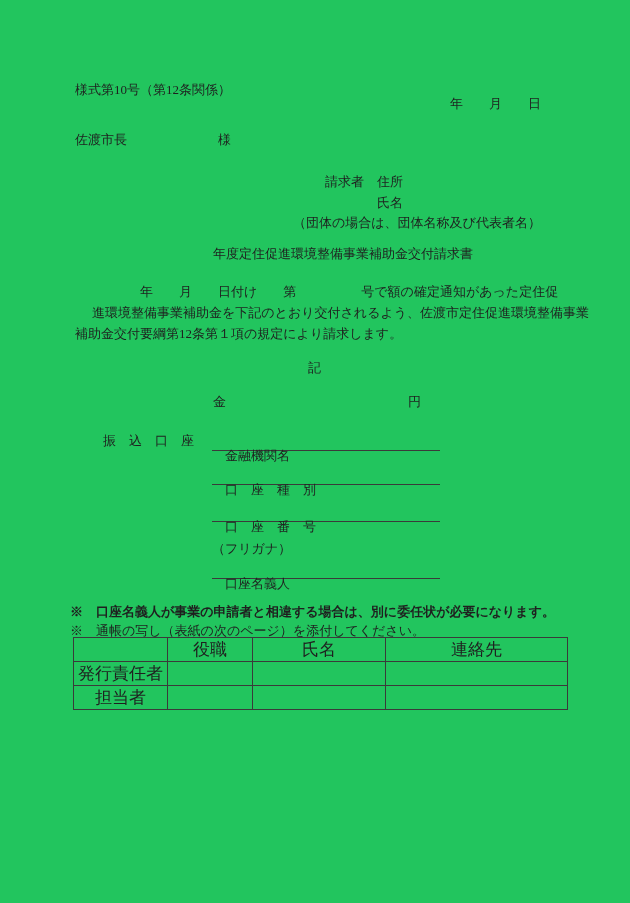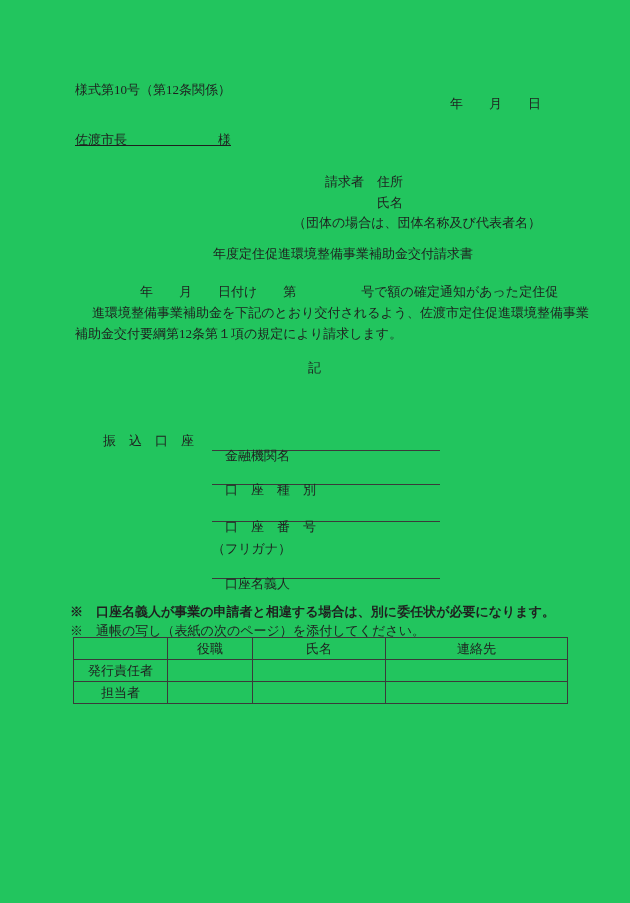--- a/index.html
+++ b/index.html
@@ -30,54 +30,55 @@
     border-bottom: 1px solid #3a3a3a;
     white-space: pre;
     line-height: 15px;
   }
   table.contact {
     position: absolute;
     left: 73px;
     top: 637px;
     border-collapse: collapse;
     table-layout: fixed;
-    font-size: 13px;
+    font-size: 17px;
     color: #1f1f1f;
   }
   table.contact td {
     border: 1px solid #3a3a3a;
     height: 21px;
     padding: 0 2px;
     text-align: center;
     vertical-align: middle;
     overflow: hidden;
     white-space: nowrap;
   }
 </style>
 </head>
 <body>
 
 <div class="page">
 
   <div class="abs" style="left:75px; top:82px;">様式第10号（第12条関係）</div>
   <div class="abs" style="left:450px; top:96px;">年　　月　　日</div>
-  <div class="abs" style="left:75px; top:132px;text-decoration:underline;">佐渡市長　　　　　　　様</div>
+  <div class="abs" style="left:75px; top:132px;">佐渡市長　　　　　　　様</div>
 
   <div class="abs" style="left:325px; top:174px;">請求者　住所</div>
   <div class="abs" style="left:377px; top:195px;">氏名</div>
   <div class="abs" style="left:293px; top:215px;">（団体の場合は、団体名称及び代表者名）</div>
 
   <div class="abs" style="left:213px; top:246px;">年度定住促進環境整備事業補助金交付請求書</div>
 
   <div class="abs" style="left:75px; top:284px;">　　　　　年　　月　　日付け　　第　　　　　号で額の確定通知があった定住促</div>
   <div class="abs" style="left:92px; top:305px;">進環境整備事業補助金を下記のとおり交付されるよう、佐渡市定住促進環境整備事業</div>
   <div class="abs" style="left:75px; top:326px;">補助金交付要綱第12条第１項の規定により請求します。</div>
 
   <div class="abs" style="left:308px; top:360px;">記</div>
 
+  <div class="abs" style="left:213px; top:394px;">金　　　　　　　　　　　　　　円</div>
 
   <div class="abs" style="left:103px; top:433px;">振　込　口　座</div>
 
   <div class="field-line" style="top:433px;">
     <span>金融機関名</span>
   </div>
 
   <div class="field-line" style="top:467px;">
     <span>口　座　種　別</span>
   </div>

